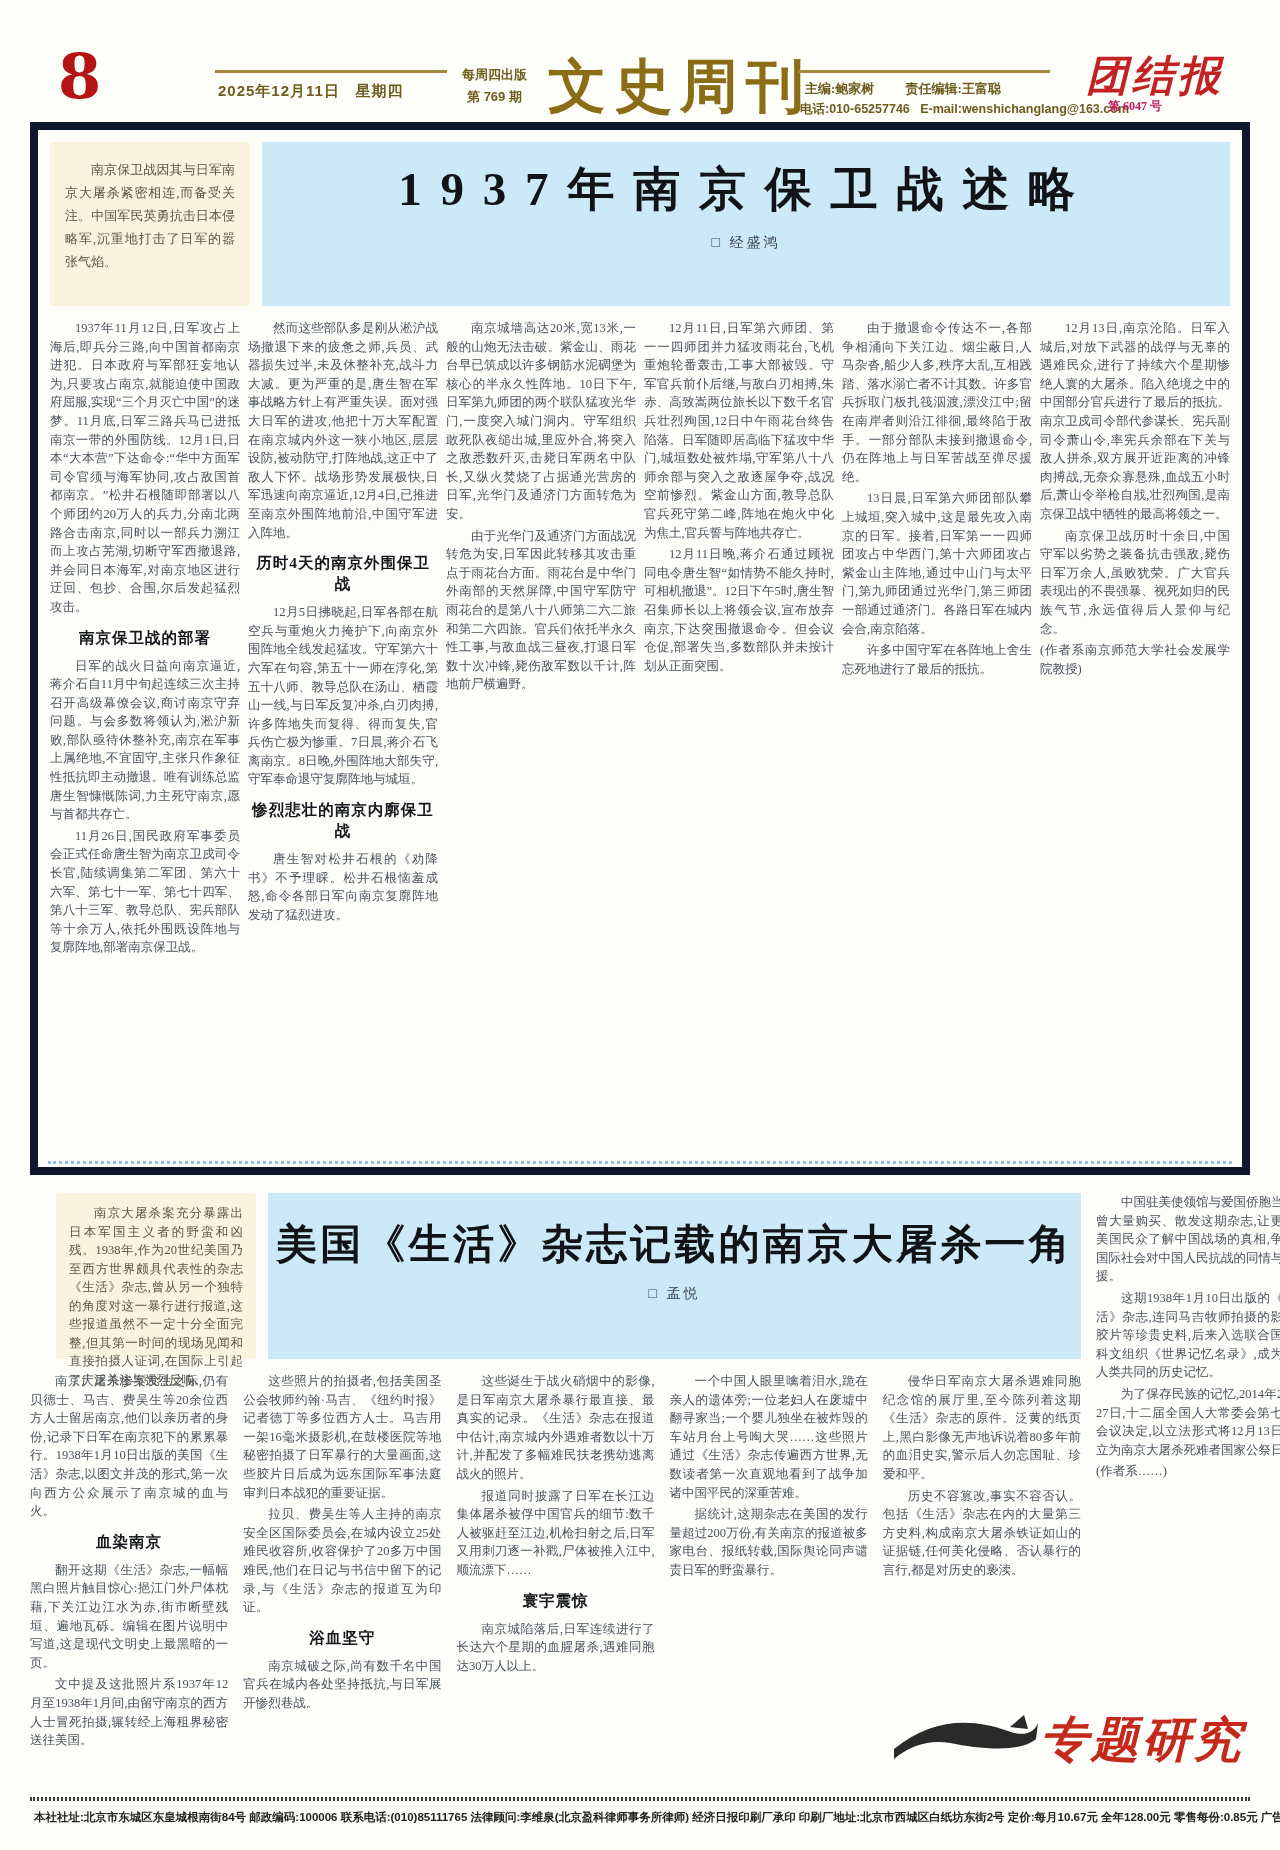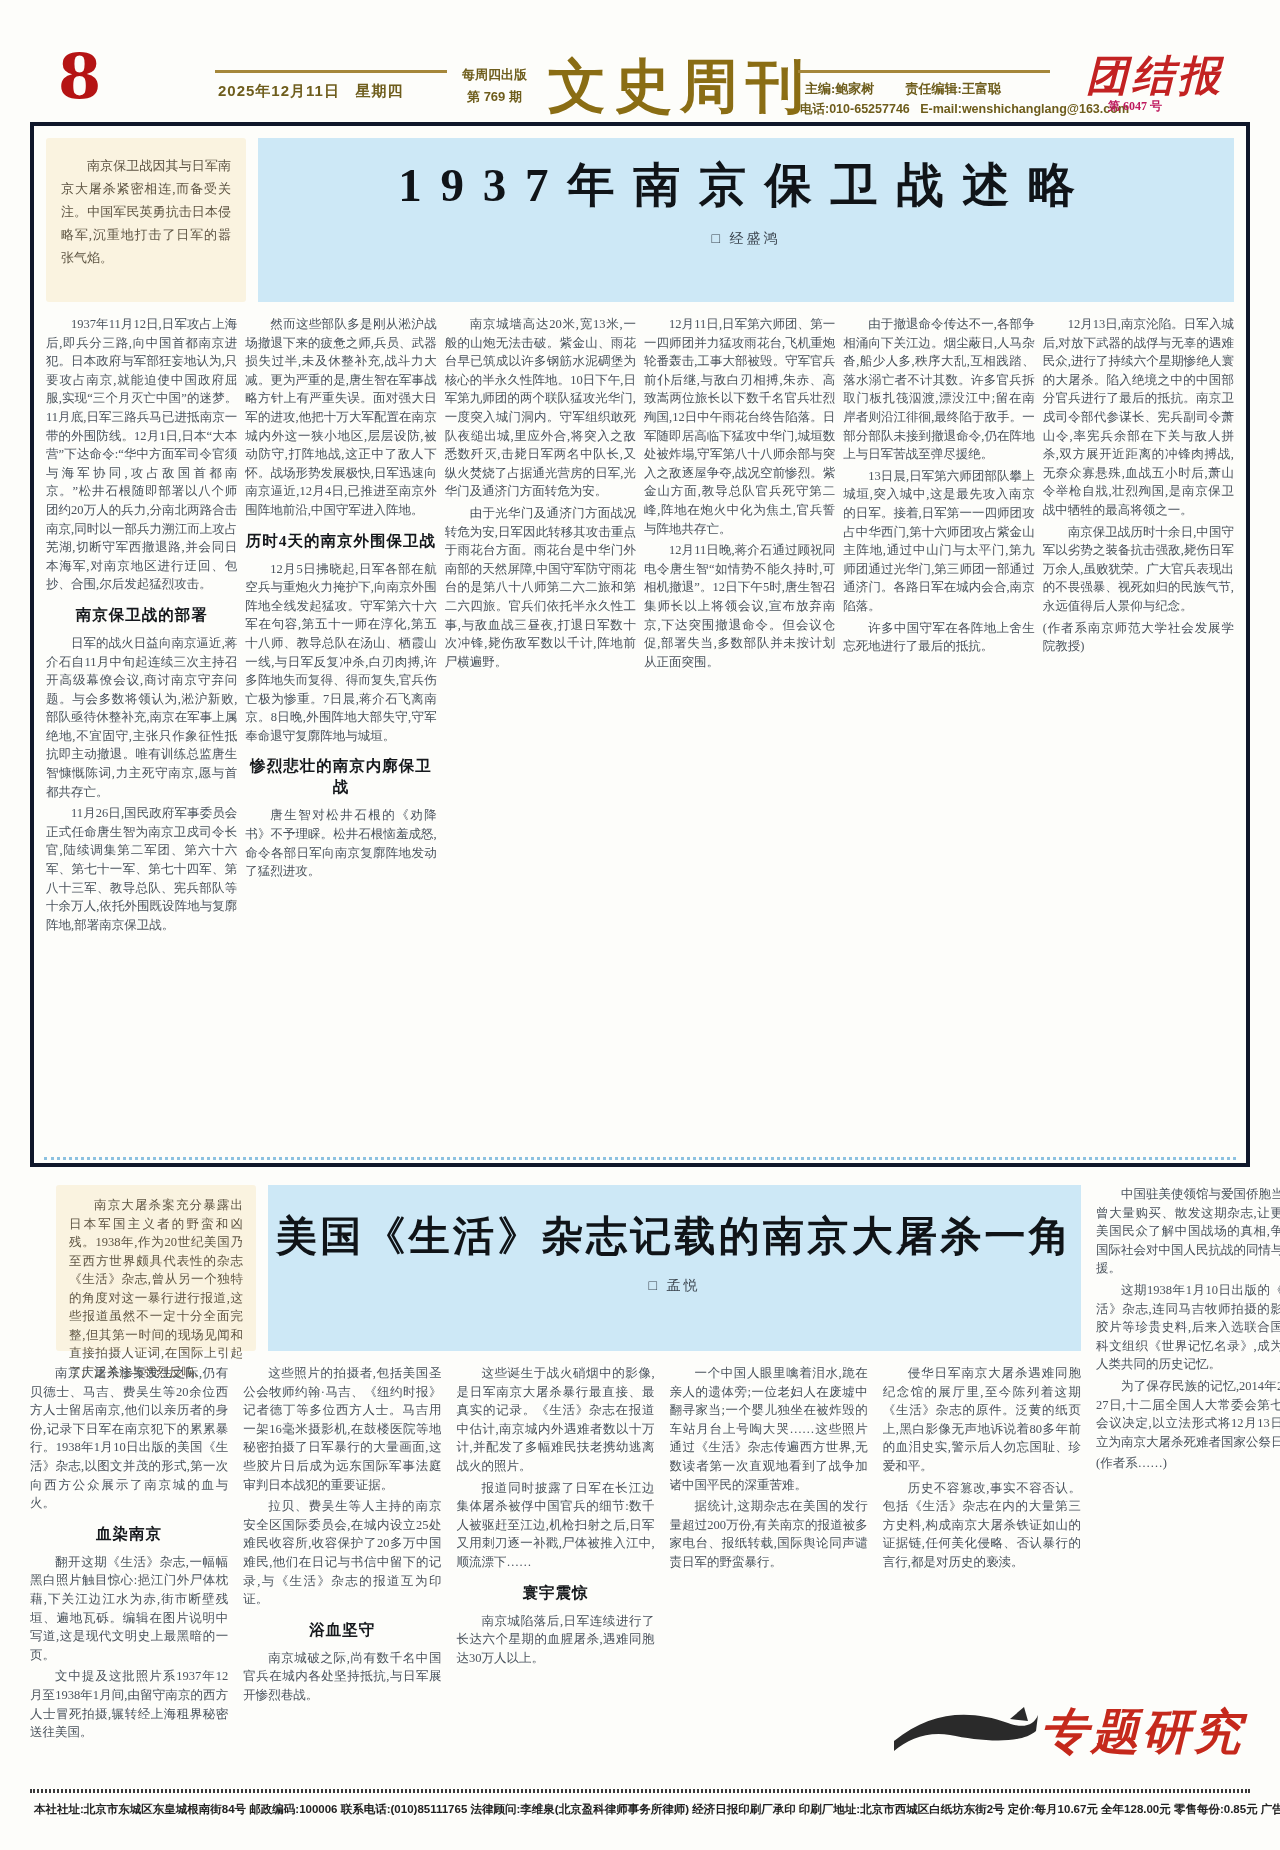--- a/index.html
+++ b/index.html
@@ -17,21 +17,21 @@
   .rule-right { left:798px; top:70px; width:252px; }
   .date-line { position:absolute; left:218px; top:82px; font-size:15px; font-weight:bold; letter-spacing:1px; font-family:"Liberation Sans", sans-serif; }
   .pub-box { position:absolute; left:462px; top:64px; font-size:13px; font-weight:bold; line-height:22px; text-align:center; font-family:"Liberation Sans", sans-serif; }
   .masthead { position:absolute; left:548px; top:48px; font-size:58px; font-weight:900; color:#8a6d14; letter-spacing:8px; }
   .editors { position:absolute; left:805px; top:80px; font-size:13px; font-weight:bold; }
   .editors span { margin-right:28px; }
   .contact { position:absolute; left:800px; top:101px; font-size:12.5px; font-weight:bold; font-family:"Liberation Sans", sans-serif; }
   .paper-name { position:absolute; left:1086px; top:48px; font-size:42px; font-weight:bold; color:#c32222; font-style:italic; letter-spacing:4px; }
   .issue-no { position:absolute; left:1108px; top:98px; font-size:12px; font-weight:bold; color:#be185d; }
   
-  .article1 { position:relative; margin:0 30px; border:4px solid #0f172a; padding:12px 12px 14px; background:#fdfdfa; }
+  .article1 { position:relative; margin:0 30px; border:8px solid #0f172a; padding:12px 12px 14px; background:#fdfdfa; }
   .a-row1 { display:flex; gap:12px; }
   .intro-box { width:200px; flex:0 0 200px; background:#faf3e0; border-radius:3px; padding:16px 15px; font-size:13px; line-height:23px; color:#5d5442; text-align:justify; text-indent:2em; }
   .title-band { flex:1; background:#cde8f6; text-align:center; padding:16px 8px 10px; }
   .a1 .title-band { height:164px; }
   .main-title { font-size:47px; font-weight:bold; color:#101418; letter-spacing:0.40em; white-space:nowrap; }
   .byline { margin-top:13px; font-size:14px; color:#3c4650; letter-spacing:3px; }
   .cols { display:flex; gap:15px; margin-top:13px; overflow:hidden; }
   .a1-cols { height:834px;gap:8px; }
   .col { flex:1; overflow:hidden; }
   .para { font-size:12.5px; line-height:18.6px; text-align:justify; text-indent:2em; color:#49525c; margin-bottom:3px; }

